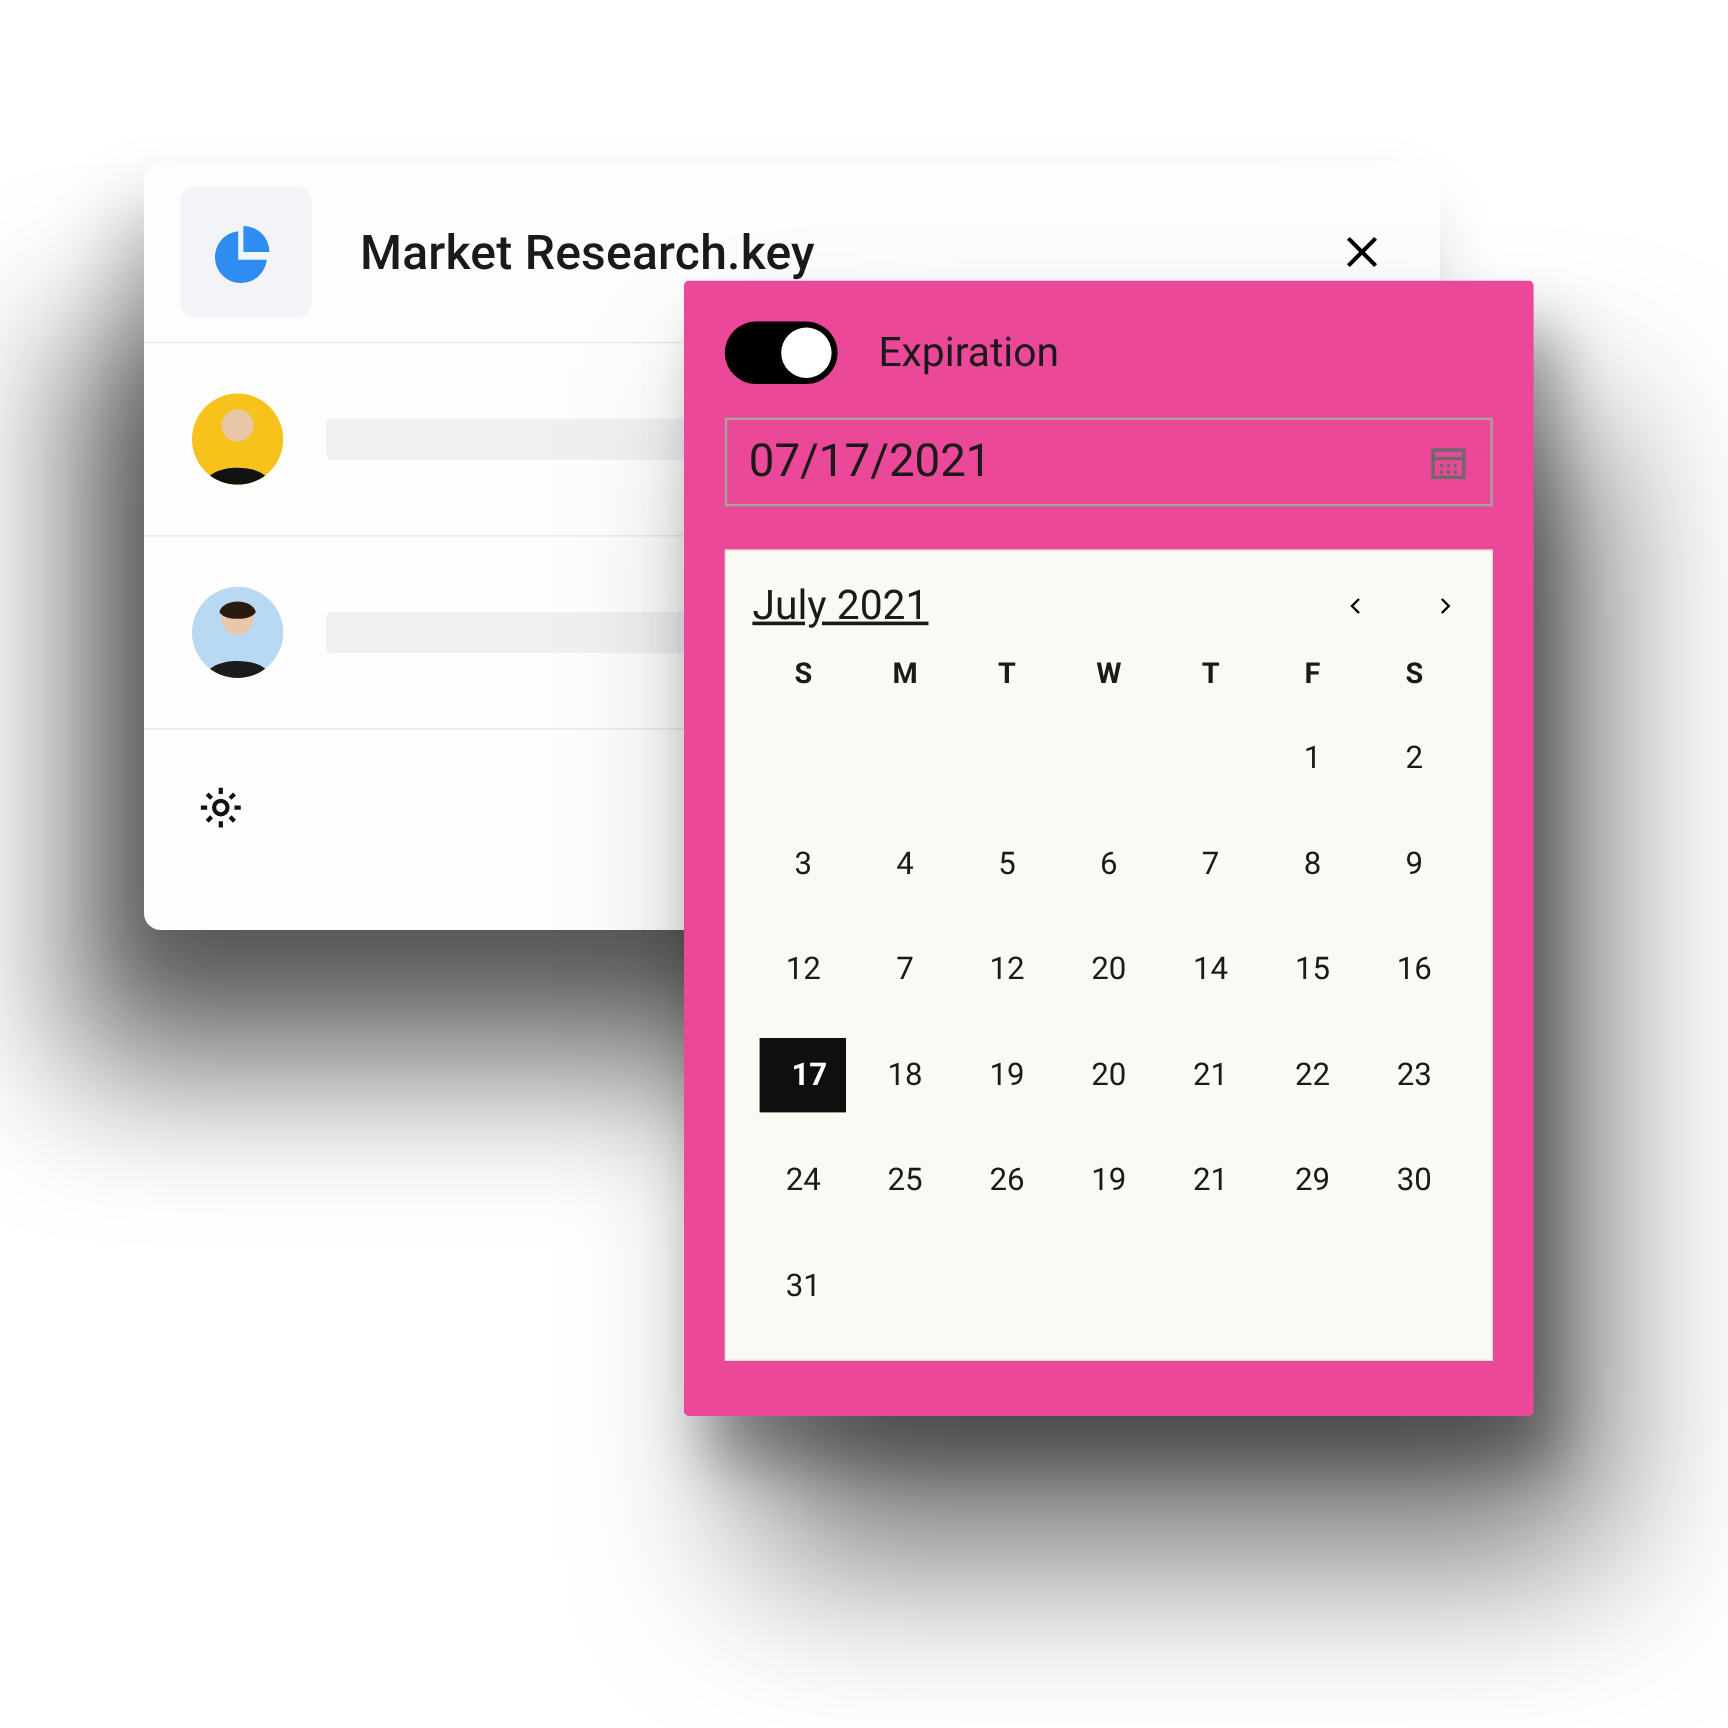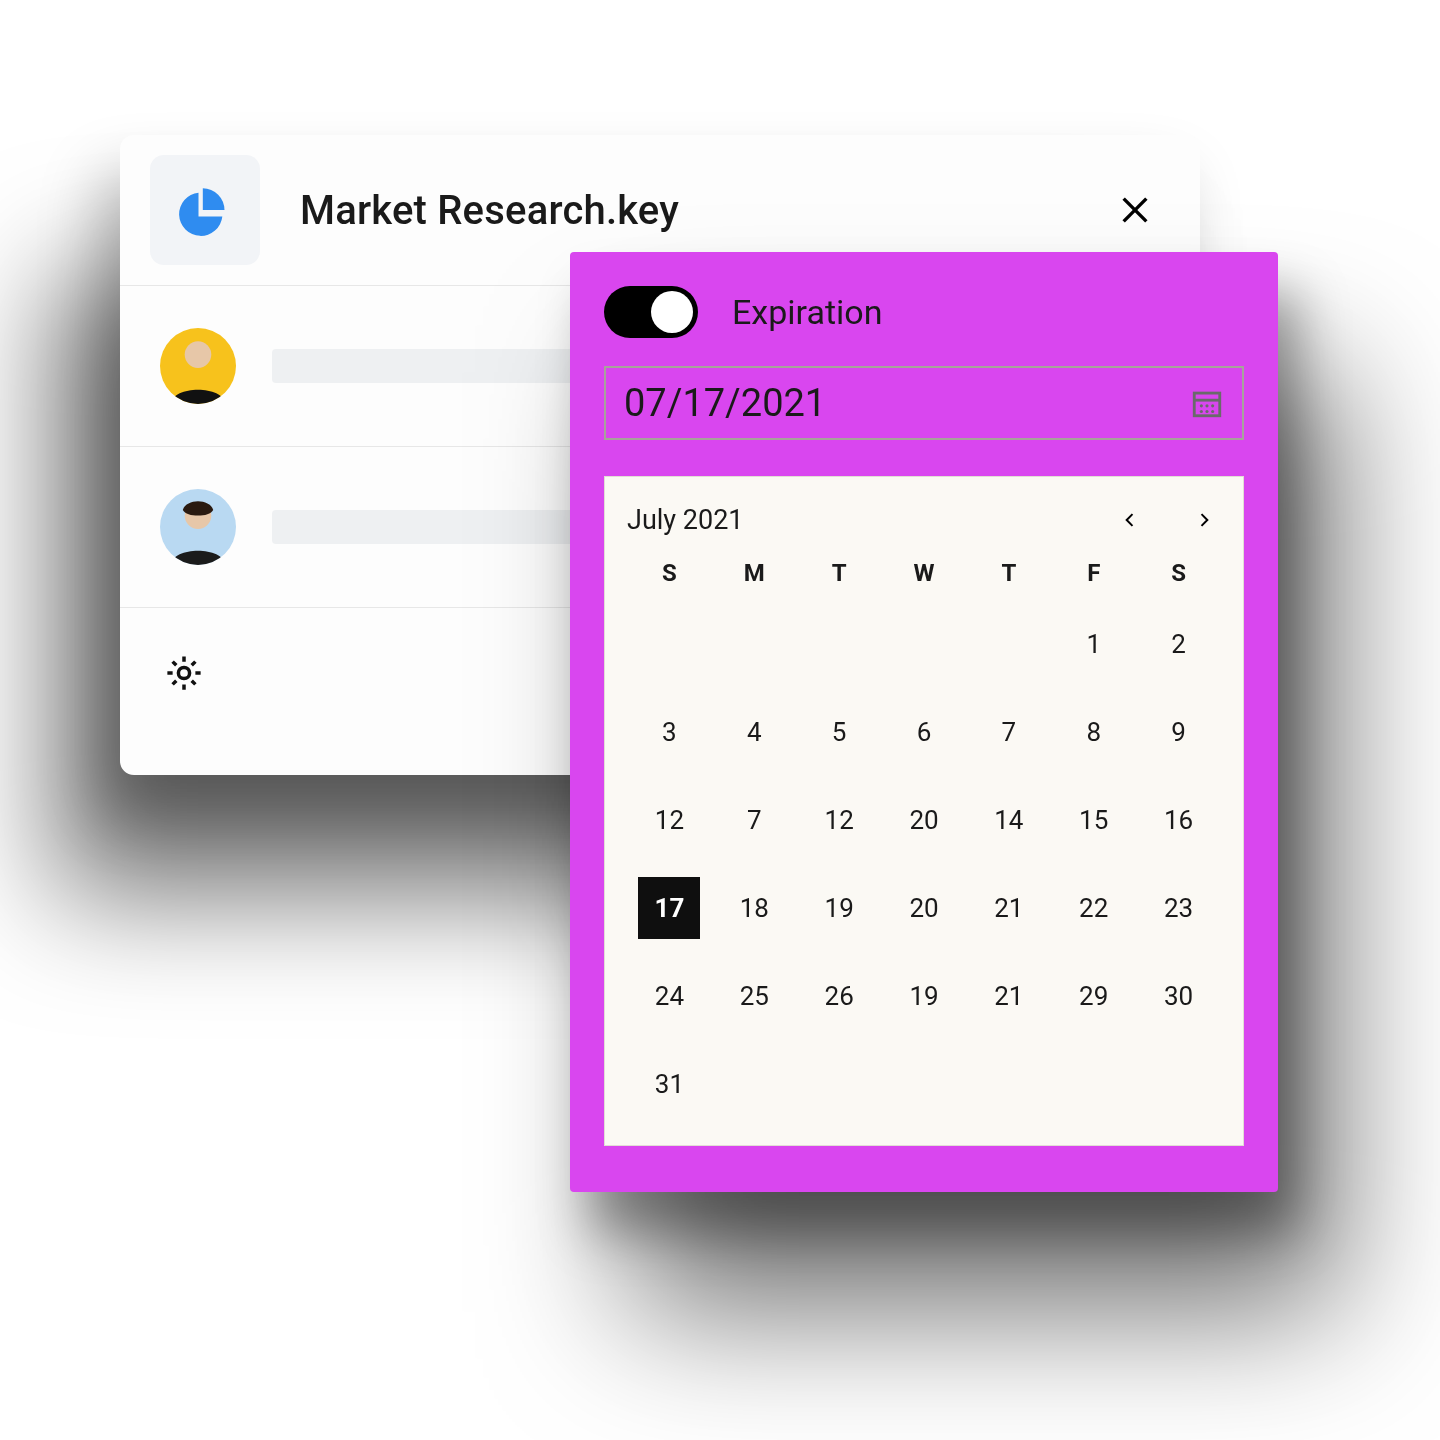--- a/index.html
+++ b/index.html
@@ -88,23 +88,23 @@
     height:130px;
     padding:0 40px;
   }
   .gear{width:48px;height:48px;display:flex;align-items:center;justify-content:center;cursor:pointer;}
   .gear svg{width:42px;height:42px;stroke:#111;fill:none;stroke-width:2;}
 
   
   .cal-card{
     position:absolute;
     left:570px;
-    top:252px;
+    top:234px;
     width:640px;
-    background:#d946ef;
+    background:#ec4899;
     border-radius:4px;
     padding:34px 34px 46px 34px;
     box-shadow:60px 120px 140px rgba(0,0,0,.55),
                20px 40px 50px rgba(0,0,0,.35);
   }
   .exp-row{display:flex;align-items:center;gap:34px;margin-bottom:28px;}
   .toggle{
     width:94px;height:52px;border-radius:999px;background:#000;position:relative;cursor:pointer;
   }
   .toggle .knob{
@@ -118,39 +118,39 @@
   }
   .date-field span{font-size:38px;}
   .date-field .cal-ic{width:34px;height:34px;}
 
   .calendar{
     border:1px solid #e2ded5;
     background:#fbf9f4;
     padding:26px 22px 30px;
   }
   .cal-head{display:flex;align-items:center;margin-bottom:22px;}
-  .cal-title{font-size:27px;font-weight:400;}
+  .cal-title{font-size:34px;font-weight:400;text-decoration:underline;}
   .cal-nav{margin-left:auto;display:flex;gap:40px;}
   .navbtn{width:34px;height:34px;display:flex;align-items:center;justify-content:center;cursor:pointer;}
   .navbtn svg{width:20px;height:20px;stroke:#000;stroke-width:2.4;fill:none;}
 
   .grid{
     display:grid;
     grid-template-columns:repeat(7,1fr);
     text-align:center;
     row-gap:26px;
   }
   .dow{font-size:24px;font-weight:700;}
   .daycell{
     height:62px;display:flex;align-items:center;justify-content:center;
     font-size:26px;cursor:pointer;
   }
   .daycell.blank{cursor:default;}
   .daycell.selected{
-    background:#0f0f0f;color:#fff;font-weight:700;width:62px;margin:0 auto;
+    background:#0f0f0f;color:#fff;font-weight:700;width:62px;margin:0 auto;padding-left:10px;
   }
 </style>
 </head>
 <body>
 
 <div class="stage">
 
   <div class="share-card">
     <div class="share-header">
       <div class="file-icon-box">

